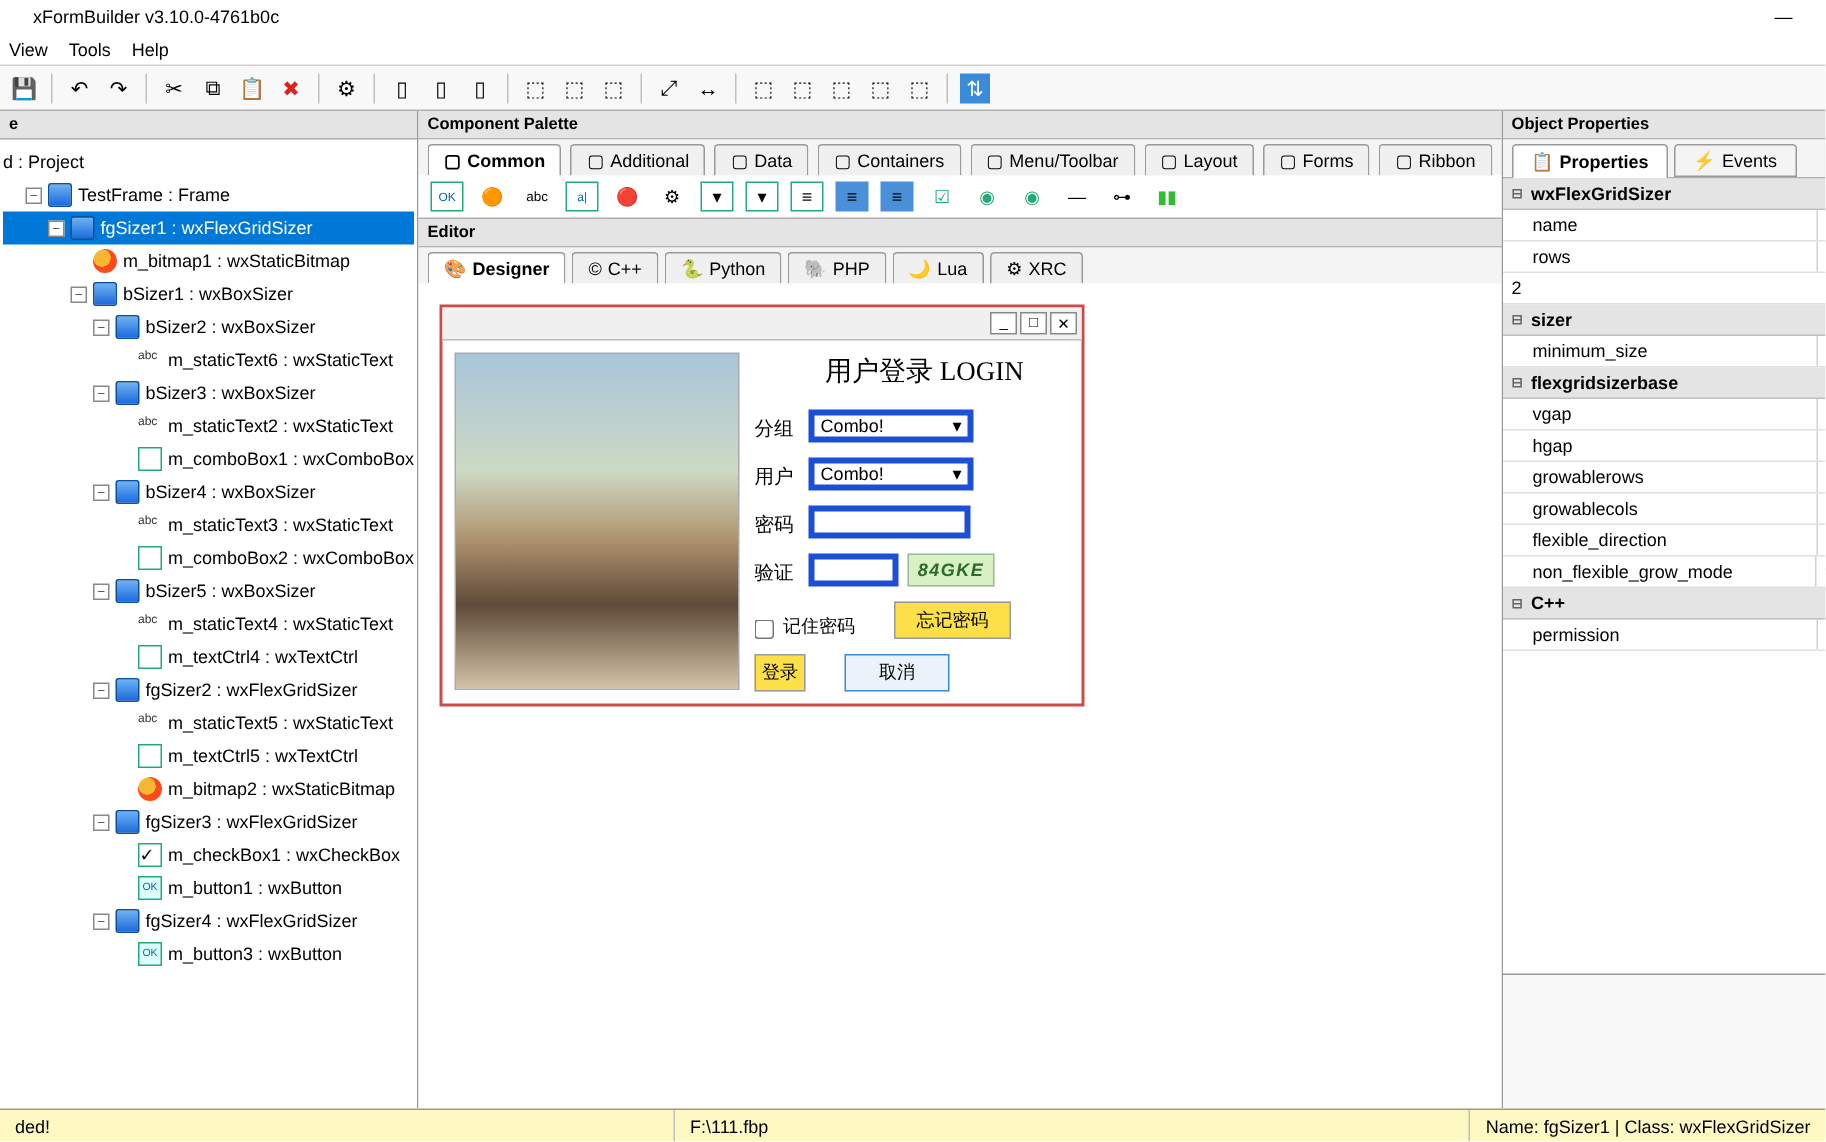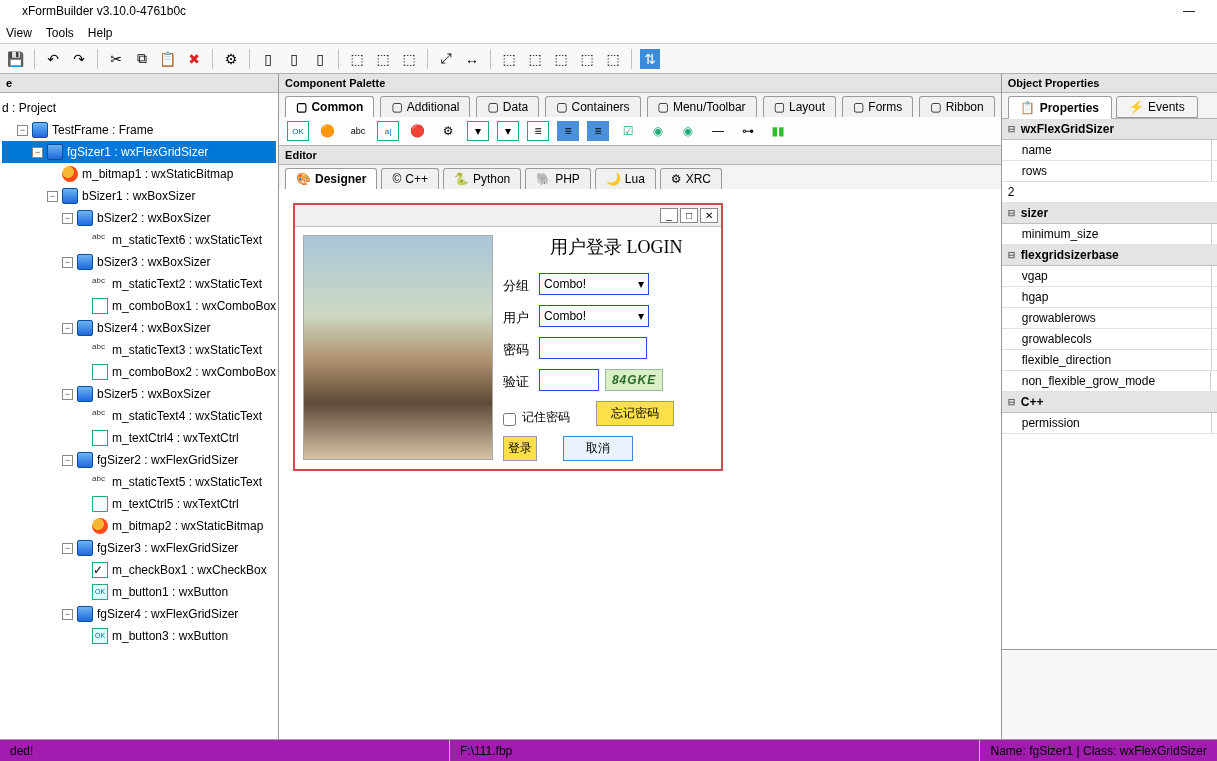--- a/index.html
+++ b/index.html
@@ -37,37 +37,37 @@
 .designer-area { flex: 1; background: #fff; padding: 14px; overflow: auto; }
 .login-frame { width: 430px; border: 2px solid #d04a4a; background: #fff; }
 .login-titlebar { height: 22px; background: #f0f0f0; border-bottom: 1px solid #c0c0c0; display: flex; justify-content: flex-end; align-items: center; gap: 2px; padding-right: 3px; }
 .login-titlebar span { width: 18px; height: 15px; border: 1px solid #888; font-size: 10px; display: flex; align-items: center; justify-content: center; background: #fff; }
 .login-body { display: flex; padding: 8px; gap: 10px; }
 .login-img { width: 190px; height: 225px; background: linear-gradient(180deg,#a8c5d9 0%,#cdd9c4 35%,#b09470 55%,#5e4a38 75%,#d4c3a8 100%); border: 1px solid #aaa; }
 .login-form { flex: 1; display: flex; flex-direction: column; gap: 10px; }
 .login-title { font-family: SimSun, serif; font-size: 18px; font-weight: normal; margin-bottom: 4px; margin-left: 47px; }
 .frow { display: flex; align-items: flex-end; gap: 6px; }
 .flabel { width: 30px; font-size: 13px; }
-.fcombo, .finput { border: 1px solid #1d4ed8; height: 22px; padding: 0 4px; background: #fff; }
+.fcombo, .finput { border: 4px solid #1d4ed8; height: 22px; padding: 0 4px; background: #fff; }
 .fcombo { width: 110px; display: flex; justify-content: space-between; align-items: center; }
 .finput { width: 108px; }
 .captcha { width: 58px; height: 22px; background: #d8f0c4; border: 1px solid #9b9; font-style: italic; font-weight: bold; color: #2a6b2a; display: flex; align-items: center; justify-content: center; letter-spacing: 1px; }
 .fbtn { border: 1px solid #999; padding: 3px 14px; background: #fde047; font-size: 12px; }
 .fbtn.primary { border: 1px solid #3a8bd8; background: #eaf3fc; }
 .right-panel { width: 370px; display: flex; flex-direction: column; }
 .prop-tabs { display: flex; gap: 4px; padding: 3px 6px 0 6px; background: #f4f4f4; border-bottom: 1px solid #b0b0b0; }
 .proptab { border: 1px solid #999; padding: 3px 12px; border-radius: 3px 3px 0 0; display: flex; align-items: center; gap: 4px; }
 .proptab.active { background: #fff; border-bottom: 1px solid #fff; font-weight: bold; margin-bottom: -1px; }
 .prop-grid { flex: 1; overflow: auto; }
 .prop-cat { background: #e4e4e4; font-weight: bold; padding: 3px 6px; border-bottom: 1px solid #c0c0c0; display: flex; align-items: center; gap: 4px; }
 .prop-row { display: flex; border-bottom: 1px solid #e0e0e0; }
 .prop-key { width: 210px; padding: 3px 6px 3px 20px; border-right: 1px solid #d0d0d0; }
 .prop-val { flex: 1; padding: 3px 6px; }
 .prop-desc { height: 90px; border-top: 1px solid #999; background: #f8f8f8; }
-.statusbar { height: 22px; border-top: 1px solid #999; display: flex; align-items: center; background: #a21caf; }
+.statusbar { height: 22px; border-top: 1px solid #999; display: flex; align-items: center; background: #fef9c3; }
 .sb-cell { padding: 0 10px; border-right: 1px solid #c0c0c0; height: 100%; display: flex; align-items: center; }
 .sb-cell:nth-child(1){ width: 450px; }
 .sb-cell:nth-child(2){ flex: 1; }
 .exp { width:9px; font-size:9px; color:#666; }
 </style>
 </head>
 <body>
 
 <div class="titlebar">
   <span class="title">xFormBuilder v3.10.0-4761b0c</span>

